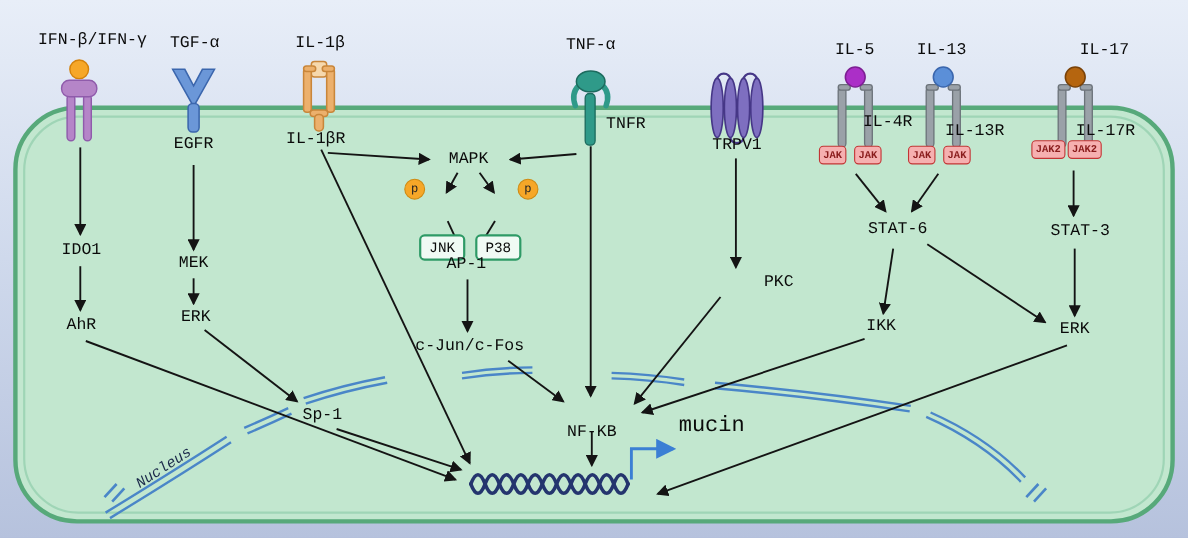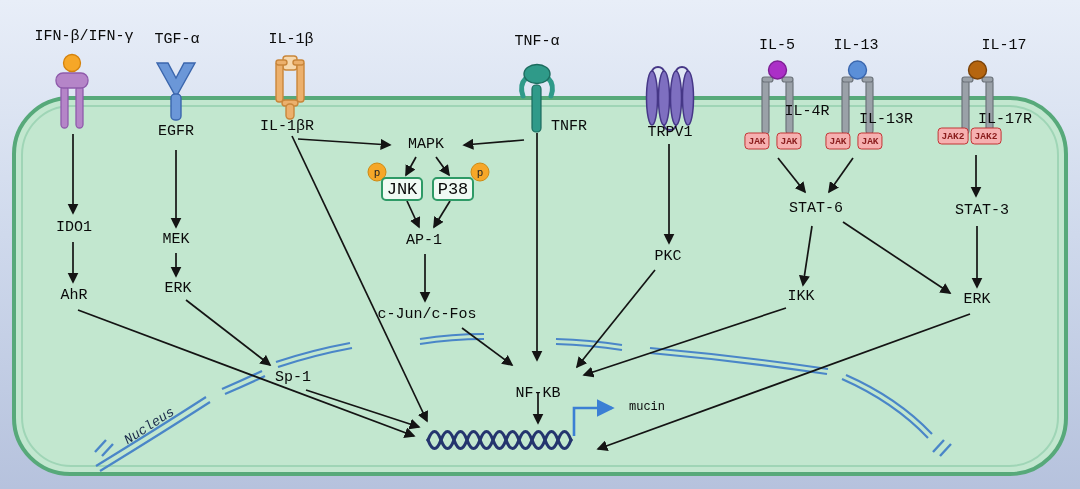--- a/index.html
+++ b/index.html
@@ -10,21 +10,21 @@
   }
   svg.canvas{position:absolute;left:0;top:0;}
   .lbl{
     position:absolute;transform:translate(-50%,-50%);
     font-size:15px;line-height:1.1;white-space:nowrap;color:#0a0a0a;
   }
   .kbox{
     position:absolute;transform:translate(-50%,-50%);
     width:38px;height:20px;border:2px solid #2e9a66;border-radius:5px;
     background:#f0faf4;display:flex;align-items:center;justify-content:center;
-    font-size:17px;white-space:nowrap;
+    font-size:13px;white-space:nowrap;margin-top:36px;
   }
   .pdot{
     position:absolute;transform:translate(-50%,-50%);
     width:17px;height:17px;border-radius:50%;
     background:#f6a728;border:1px solid #cf8a12;
     display:flex;align-items:center;justify-content:center;
     font-size:11px;color:#222;
   }
   .jak{
     position:absolute;transform:translate(-50%,-50%);
@@ -182,21 +182,21 @@
   <div class="lbl" style="left:84px;top:37px">IFN-β/IFN-γ</div>
   <div class="lbl" style="left:177px;top:40px">TGF-α</div>
   <div class="lbl" style="left:291px;top:40px">IL-1β</div>
   <div class="lbl" style="left:537px;top:42px">TNF-α</div>
   <div class="lbl" style="left:777px;top:46px">IL-5</div>
   <div class="lbl" style="left:856px;top:46px">IL-13</div>
   <div class="lbl" style="left:1004px;top:46px">IL-17</div>
 
   <div class="lbl" style="left:176px;top:132px">EGFR</div>
   <div class="lbl" style="left:287px;top:127px">IL-1βR</div>
-  <div class="lbl" style="left:569px;top:127px">TNFR</div>
+  <div class="lbl" style="left:569px;top:114px">TNFR</div>
   <div class="lbl" style="left:670px;top:133px">TRPV1</div>
   <div class="lbl" style="left:807px;top:112px">IL-4R</div>
   <div class="lbl" style="left:886px;top:120px">IL-13R</div>
   <div class="lbl" style="left:1005px;top:120px">IL-17R</div>
 
   <div class="jak" style="left:757px;top:141px">JAK</div>
   <div class="jak" style="left:789px;top:141px">JAK</div>
   <div class="jak" style="left:838px;top:141px">JAK</div>
   <div class="jak" style="left:870px;top:141px">JAK</div>
   <div class="jak" style="left:953px;top:136px">JAK2</div>
@@ -208,22 +208,22 @@
   <div class="kbox" style="left:402px;top:189px">JNK</div>
   <div class="kbox" style="left:453px;top:189px">P38</div>
   <div class="lbl" style="left:424px;top:241px">AP-1</div>
   <div class="lbl" style="left:427px;top:315px">c-Jun/c-Fos</div>
 
   <div class="lbl" style="left:74px;top:228px">IDO1</div>
   <div class="lbl" style="left:74px;top:296px">AhR</div>
   <div class="lbl" style="left:176px;top:240px">MEK</div>
   <div class="lbl" style="left:178px;top:289px">ERK</div>
   <div class="lbl" style="left:293px;top:378px">Sp-1</div>
-  <div class="lbl" style="left:668px;top:257px">PKC</div>
+  <div class="lbl" style="left:708px;top:257px">PKC</div>
   <div class="lbl" style="left:816px;top:209px">STAT-6</div>
   <div class="lbl" style="left:982px;top:211px">STAT-3</div>
   <div class="lbl" style="left:801px;top:297px">IKK</div>
   <div class="lbl" style="left:977px;top:300px">ERK</div>
   <div class="lbl" style="left:538px;top:394px">NF-KB</div>
-  <div class="lbl" style="left:647px;top:408px;font-size:12px">mucin</div>
+  <div class="lbl" style="left:647px;top:388px;font-size:20px">mucin</div>
   <div class="lbl nuc" style="left:150px;top:427px">Nucleus</div>
 
 </div>
 
 </body></html>

